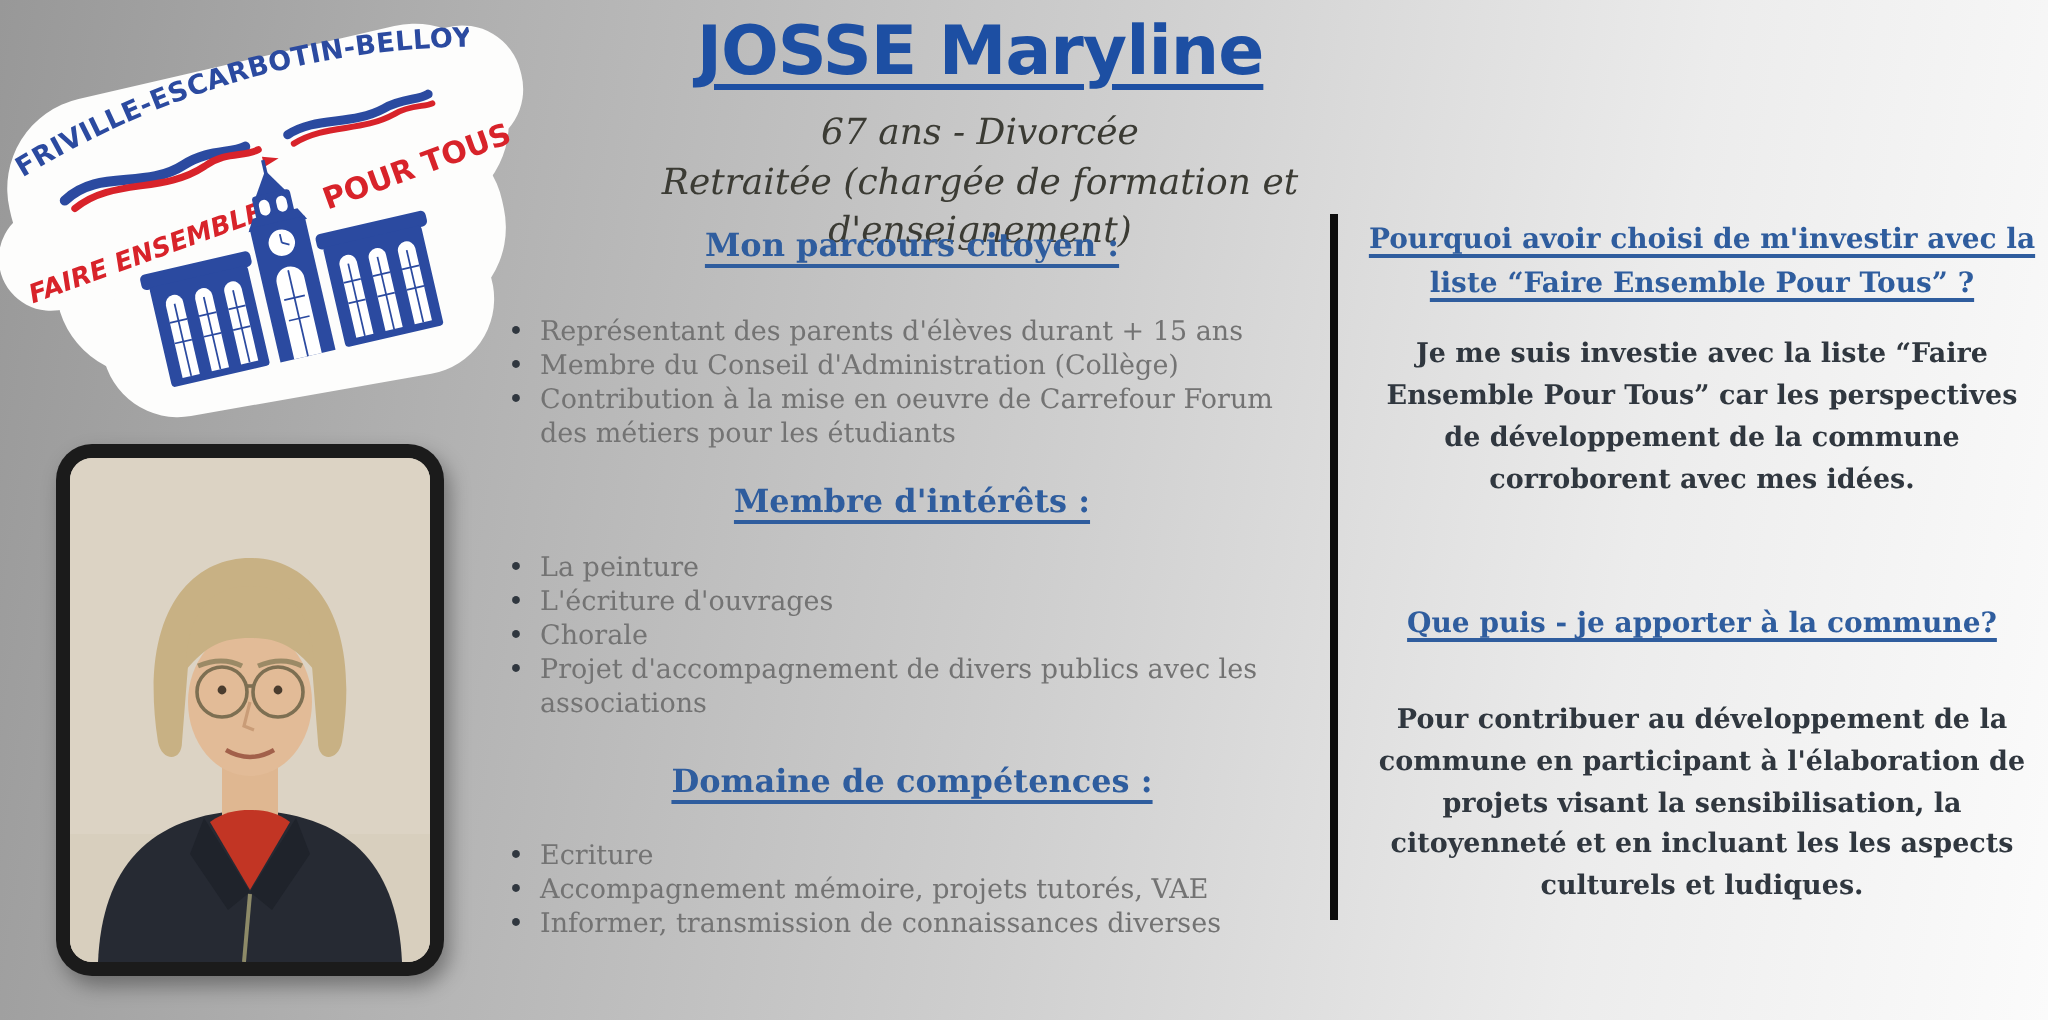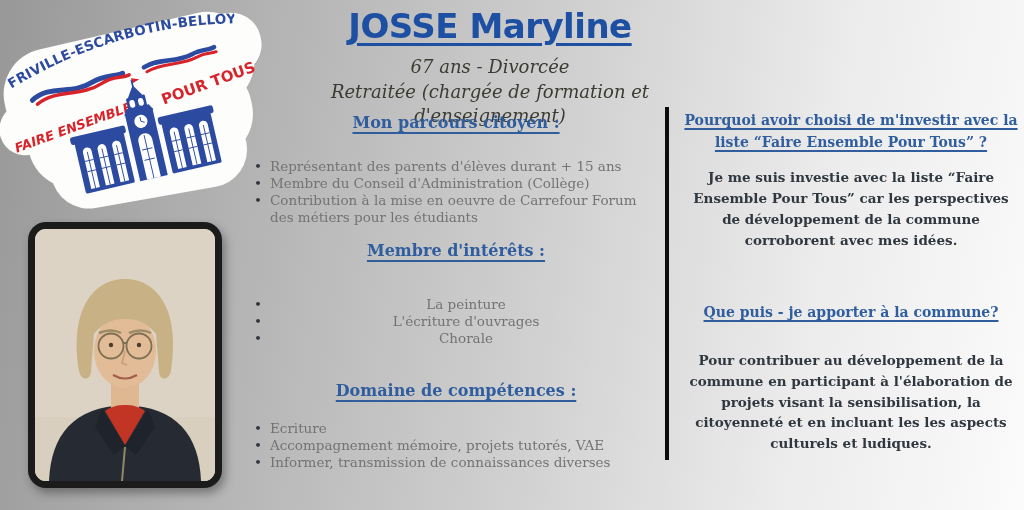--- a/index.html
+++ b/index.html
@@ -46,21 +46,21 @@
   
   .mid{left:250px;width:412px;text-align:center;}
   .mid-heading{
     margin:0;font-size:16px;font-weight:700;color:#2f5d9e;
     text-decoration:underline;text-decoration-thickness:1.5px;text-underline-offset:4px;
   }
   .bullets{margin:0;padding:0;list-style:none;text-align:left;color:#737373;font-size:13.5px;line-height:17px;}
   .bullets li{position:relative;padding-left:20px;margin:0;}
   .bullets li::before{content:"•";position:absolute;left:4px;top:0;color:#30373f;}
   .s1h{top:113px;} .s1l{top:158px;}
-  .s2h{top:241px;} .s2l{top:296px;text-align:center;}
+  .s2h{top:241px;} .s2l{top:276px;}
   .s3h{top:381px;} .s3l{top:420px;}
 
   
   .divider{left:665px;top:107px;width:4px;height:353px;background:#0c0c0c;}
 
   
   .qa{left:678px;width:346px;text-align:center;color:#30373f;}
   .qa h3{
     margin:0;font-size:14px;font-weight:700;color:#2f5d9e;line-height:1.55;
     text-decoration:underline;text-decoration-thickness:1.5px;text-underline-offset:3px;
@@ -188,20 +188,21 @@
     <li>Représentant des parents d'élèves durant + 15 ans</li>
     <li>Membre du Conseil d'Administration (Collège)</li>
     <li>Contribution à la mise en oeuvre de Carrefour Forum des métiers pour les étudiants</li>
   </ul>
 
 <h2 class="abs mid mid-heading s2h">Membre d'intérêts :</h2>
 <ul class="abs mid bullets s2l">
     <li>La peinture</li>
     <li>L'écriture d'ouvrages</li>
     <li>Chorale</li>
+    <li>Projet d'accompagnement de divers publics avec les associations</li>
   </ul>
 
 <h2 class="abs mid mid-heading s3h">Domaine de compétences :</h2>
 <ul class="abs mid bullets s3l">
     <li>Ecriture</li>
     <li>Accompagnement mémoire, projets tutorés, VAE</li>
     <li>Informer, transmission de connaissances diverses</li>
   </ul>
 
 <div class="abs divider"></div>

